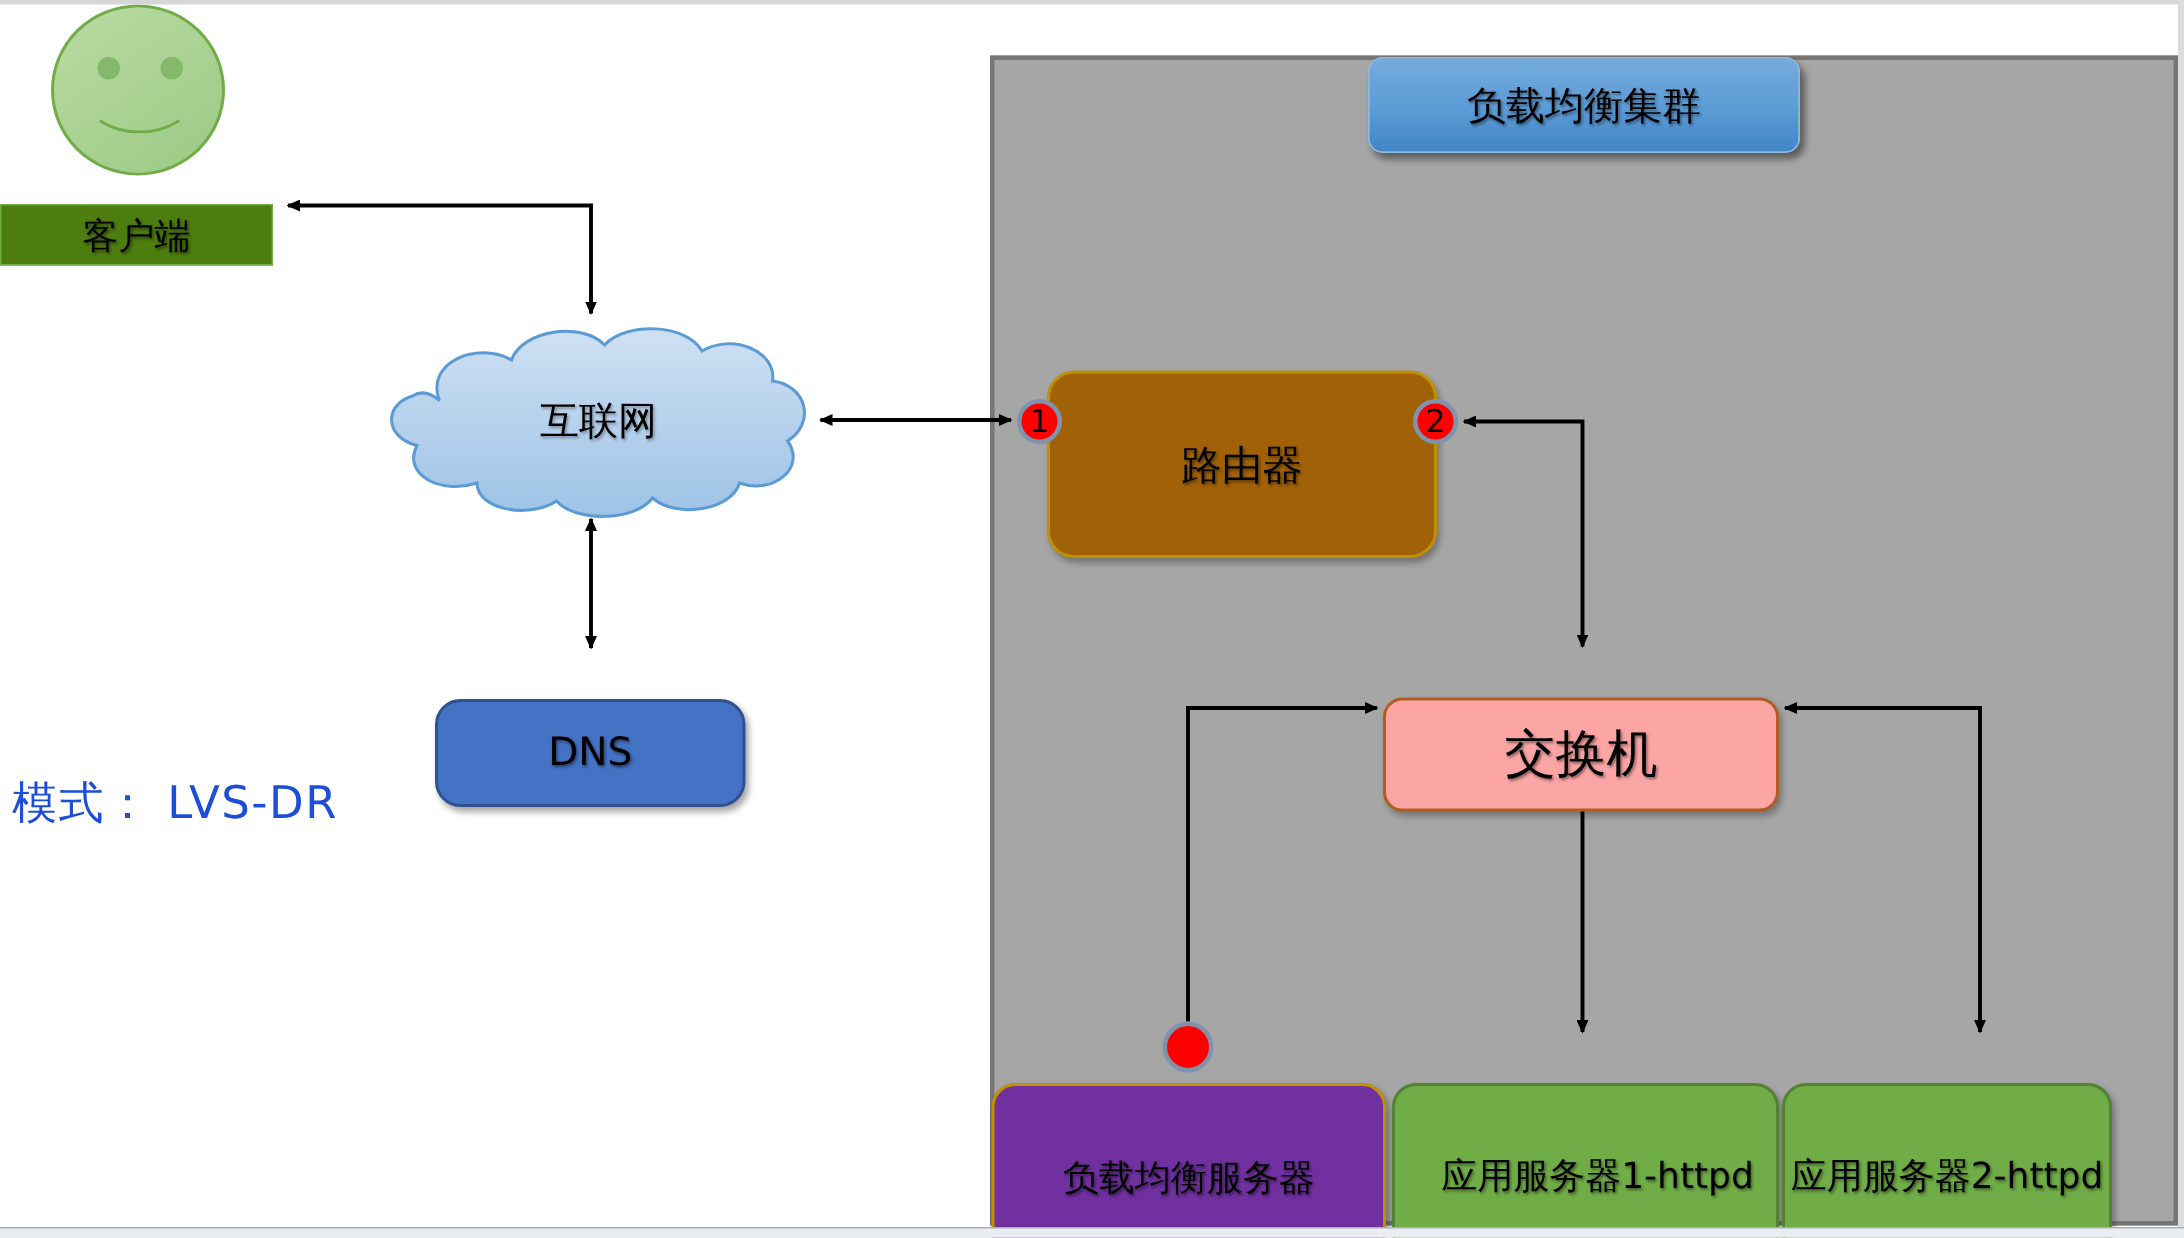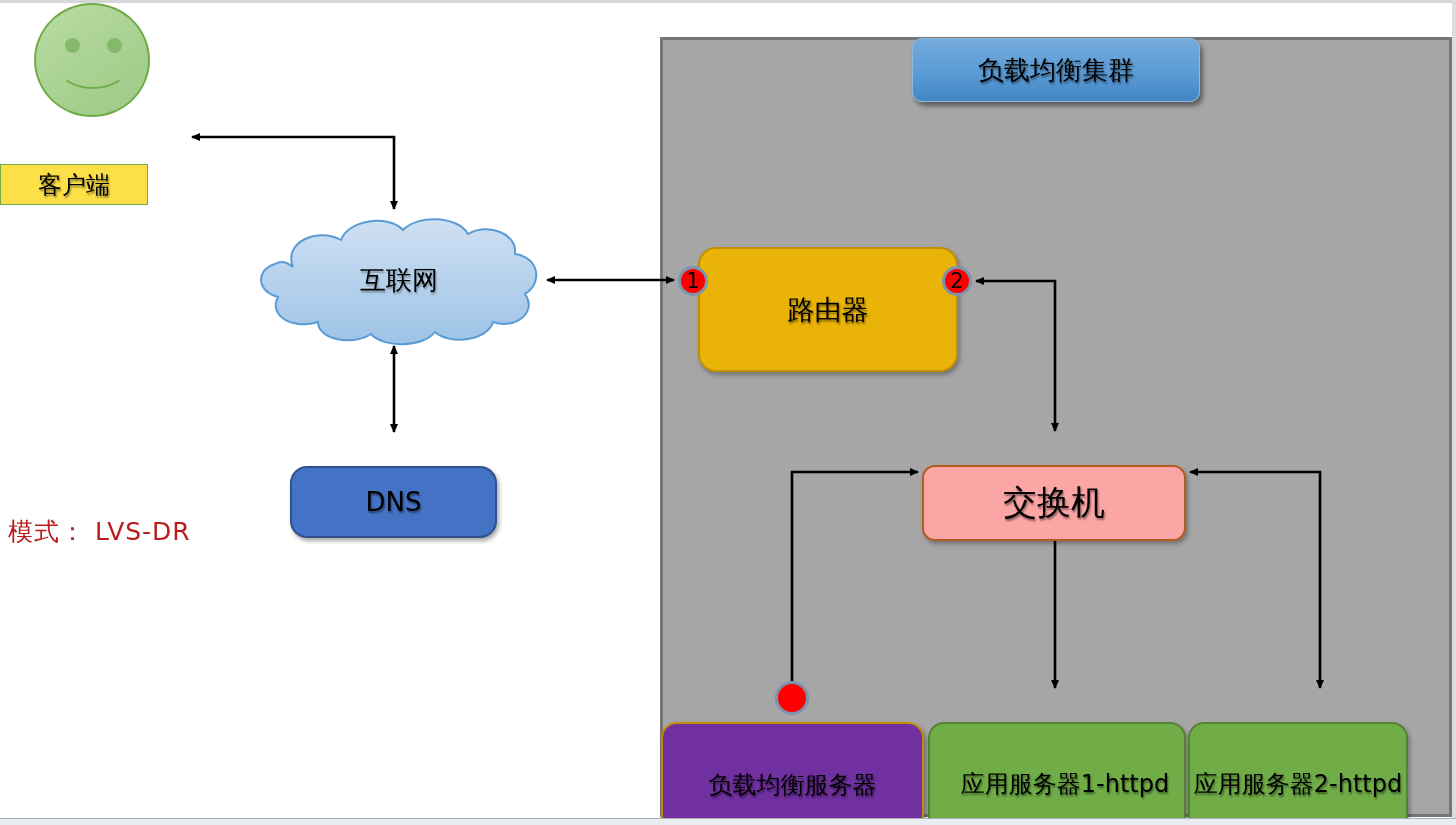--- a/index.html
+++ b/index.html
@@ -22,36 +22,36 @@
 
   
   .node{ position:absolute; display:flex; align-items:center; justify-content:center;
          color:#000;margin-top:30px; }
   .node .lbl{ text-shadow:1px 1.5px 2px rgba(0,0,0,0.45); white-space:nowrap; }
 
   .tab{ left:912px; top:8px; width:288px; height:64px; border-radius:10px;
         background:linear-gradient(180deg,#74abdd 0%,#5b9bd5 55%,#4286c6 100%);
         border:1px solid #8fbadf; box-shadow:3px 4px 5px rgba(0,0,0,0.45); font-size:26px; }
 
-  .client-box{ left:0; top:134px; width:148px; height:41px; background:#fde047;
+  .client-box{ left:0; top:106px; width:182px; height:41px; background:#4d7c0f;
                border:1.5px solid #70ad47; font-size:24px; }
 
   .cloud-wrap{ position:absolute; left:253px; top:212px; width:292px; height:136px;text-align:right; }
   .cloud-wrap svg{ position:absolute; left:0; top:0; }
   .cloud-label{ position:absolute; left:0; top:0; width:292px; height:136px;
                 display:flex; align-items:center; justify-content:center; font-size:26px;
                 text-shadow:1px 1.5px 2px rgba(0,0,0,0.35); }
 
   .dns-box{ left:290px; top:436px; width:207px; height:72px; background:#4472c4;
             border:2px solid #2f528f; border-radius:17px; font-size:26px;
             box-shadow:2px 3px 4px rgba(0,0,0,0.35); }
 
-  .mode-text{ position:absolute; left:8px; top:515px; font-size:25px; color:#b91c1c; letter-spacing:1px; }
+  .mode-text{ position:absolute; left:8px; top:515px; font-size:30px; color:#1d4ed8; letter-spacing:1px; }
 
-  .router-box{ left:698px; top:217px; width:260px; height:125px; background:#eab308;
+  .router-box{ left:698px; top:217px; width:260px; height:125px; background:#a16207;
                border:2px solid #bf9000; border-radius:18px; font-size:27px;
                box-shadow:2px 3px 4px rgba(0,0,0,0.3); }
 
   .switch-box{ left:922px; top:435px; width:264px; height:76px; background:#fca5a5;
                border:2px solid #b35c22; border-radius:13px; font-size:34px;
                box-shadow:2px 3px 4px rgba(0,0,0,0.3); }
 
   .lb-box{ left:661px; top:692px; width:263px; height:126px; background:#7030a0;
            border:2.5px solid #bf9000; border-radius:16px; font-size:24px;
            box-shadow:2px 3px 4px rgba(0,0,0,0.35); }

